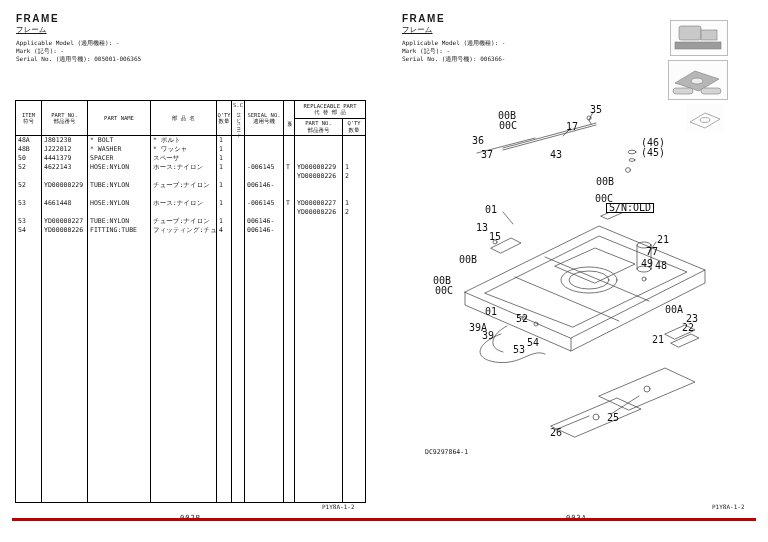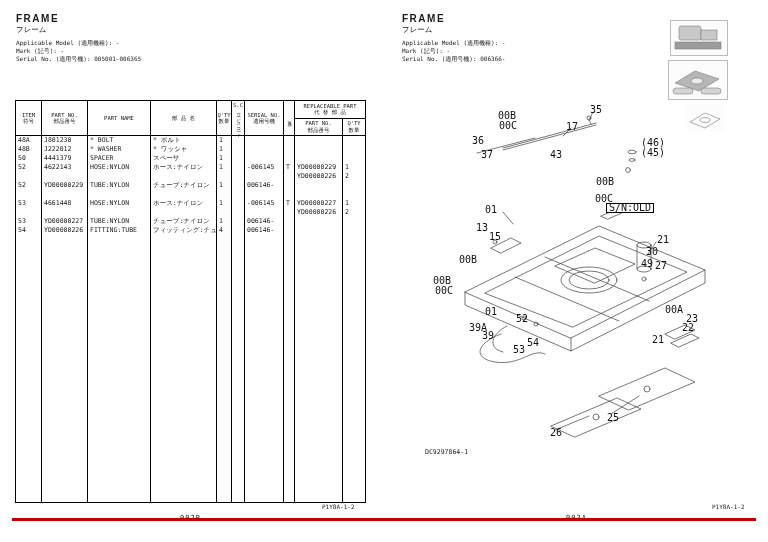--- a/index.html
+++ b/index.html
@@ -5,21 +5,21 @@
   * { box-sizing: border-box; margin: 0; padding: 0; }
   html, body { width: 768px; height: 542px; background: #ffffff; }
   .sheet { position: relative; width: 768px; height: 542px; background: #ffffff;
            font-family: "DejaVu Sans Mono", monospace; color: #1a1a1a; overflow: hidden; }
 
   
   .page-head { position: absolute; }
   .head-left  { left: 16px;  top: 13px; }
   .head-right { left: 402px; top: 13px; }
   .title { font-family: "Liberation Sans", sans-serif; font-weight: bold; font-size: 10px; letter-spacing: 1.5px; }
-  .title-jp { font-size: 7.5px; margin: 1px 0 4px 0; }
+  .title-jp { font-size: 7.5px; margin: 1px 0 4px 0; text-decoration: underline; }
   .meta { font-size: 6px; line-height: 8px; white-space: nowrap; }
 
   
   table.parts { position: absolute; left: 15px; top: 100px; width: 350px;
                 border-collapse: collapse; table-layout: fixed; border: 1.5px solid #000; }
   table.parts th { border: 1px solid #000; font-weight: normal; text-align: center;
                    vertical-align: middle; padding: 1px 0; font-size: 5.5px; line-height: 6.5px; }
   table.parts td { border-left: 1px solid #000; border-right: 1px solid #000;
                    font-size: 6.5px; line-height: 9px; height: 9px; padding: 0 2px;
                    white-space: nowrap; overflow: hidden; vertical-align: top; }
@@ -373,23 +373,23 @@
         <div class="callout" style="left: 147px; top: 55px;">43</div>
         <div class="callout" style="left: 238px; top: 43px;">(46)</div>
         <div class="callout" style="left: 238px; top: 53px;">(45)</div>
         <div class="callout" style="left: 193px; top: 82px;">00B</div>
         <div class="callout" style="left: 192px; top: 99px;">00C</div>
         <div class="callout boxed" style="left: 203px; top: 107px;">S/N:OLD</div>
         <div class="callout" style="left: 82px; top: 110px;">01</div>
         <div class="callout" style="left: 73px; top: 128px;">13</div>
         <div class="callout" style="left: 86px; top: 137px;">15</div>
         <div class="callout" style="left: 254px; top: 140px;">21</div>
-        <div class="callout" style="left: 243px; top: 152px;">30</div>
+        <div class="callout" style="left: 243px; top: 152px;">77</div>
         <div class="callout" style="left: 238px; top: 164px;">49</div>
-        <div class="callout" style="left: 252px; top: 166px;">27</div>
+        <div class="callout" style="left: 252px; top: 166px;">48</div>
         <div class="callout" style="left: 262px; top: 174px; margin-top: 36px;">00A</div>
         <div class="callout" style="left: 56px; top: 160px;">00B</div>
         <div class="callout" style="left: 30px; top: 181px;">00B</div>
         <div class="callout" style="left: 32px; top: 191px;">00C</div>
         <div class="callout" style="left: 82px; top: 212px;">01</div>
         <div class="callout" style="left: 113px; top: 219px;">52</div>
         <div class="callout" style="left: 66px; top: 228px;">39A</div>
         <div class="callout" style="left: 79px; top: 236px;">39</div>
         <div class="callout" style="left: 124px; top: 243px;">54</div>
         <div class="callout" style="left: 110px; top: 250px;">53</div>

